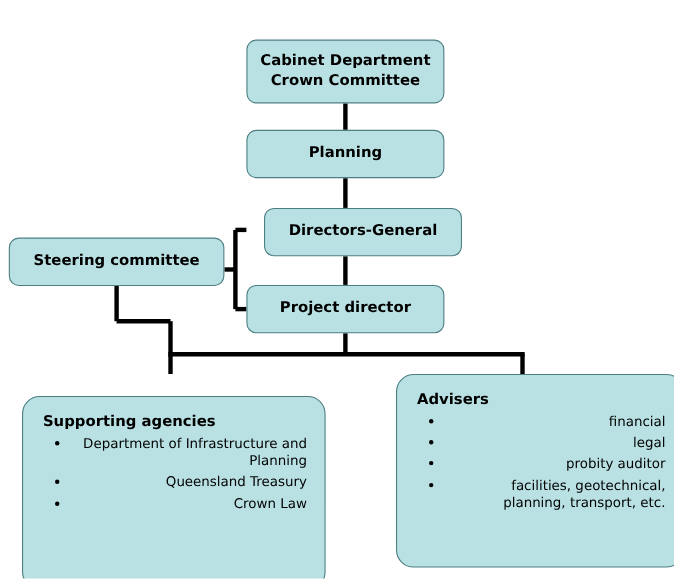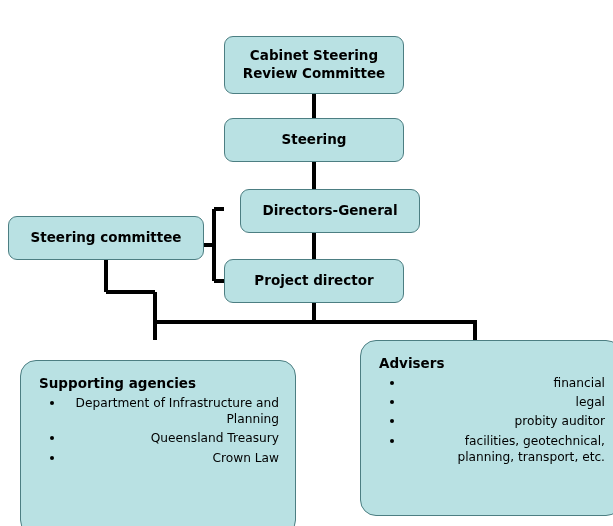--- a/index.html
+++ b/index.html
@@ -114,27 +114,27 @@
     <line x1="314" y1="303" x2="314" y2="322" stroke="#000000" stroke-width="4"></line>
 
     <line x1="153" y1="322" x2="477" y2="322" stroke="#000000" stroke-width="4"></line>
 
     <line x1="155" y1="322" x2="155" y2="340" stroke="#000000" stroke-width="4"></line>
     <line x1="475" y1="322" x2="475" y2="340" stroke="#000000" stroke-width="4"></line>
   </svg>
 
   <div class="node centered" id="node-cabinet">
     <div class="node-title">
-      <span>Cabinet Steering</span><br>
-      <span>Review Committee</span>
+      <span>Cabinet Department</span><br>
+      <span>Crown Committee</span>
     </div>
   </div>
 
   <div class="node centered" id="node-ministers">
-    <div class="node-title">Steering</div>
+    <div class="node-title">Planning</div>
   </div>
 
   <div class="node centered" id="node-dg">
     <div class="node-title">Directors-General</div>
   </div>
 
   <div class="node centered" id="node-pd">
     <div class="node-title">Project director</div>
   </div>
 

